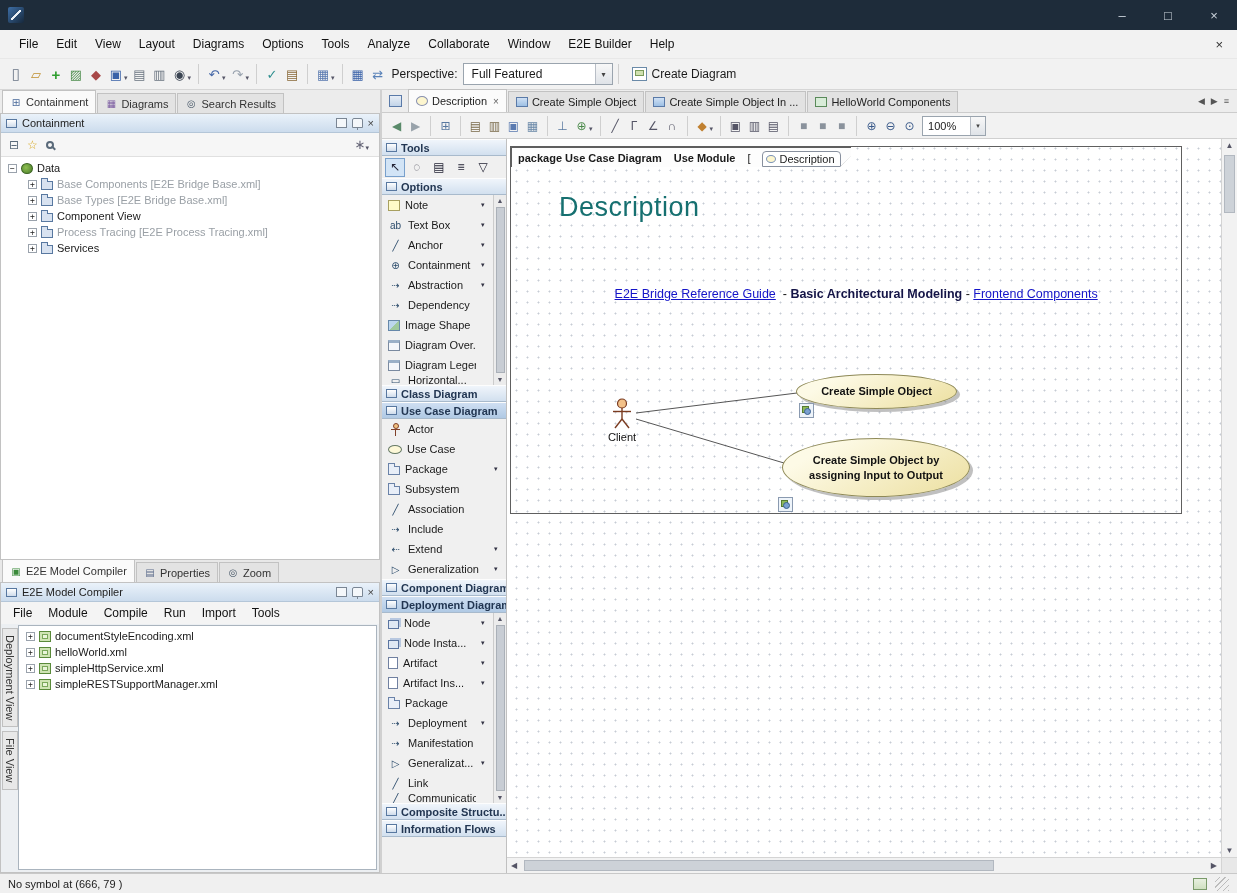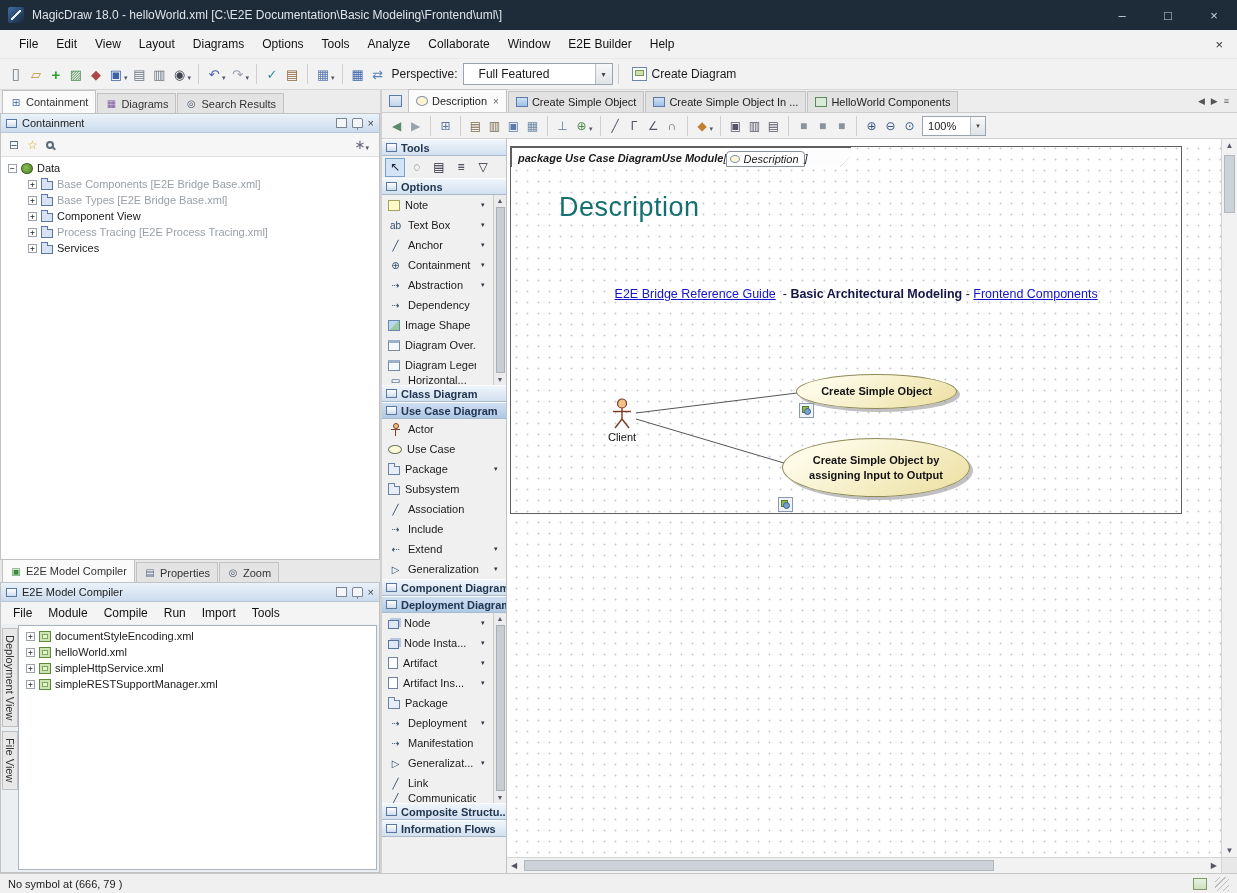--- a/index.html
+++ b/index.html
@@ -23,21 +23,21 @@
 
 
 .toolbar{height:32px;background:#f2f2f2;border-bottom:1px solid #d6d6d6;border-top:1px solid #e8e8e8;display:flex;align-items:center;padding:0 6px;flex:none;}
 .tgroup{display:flex;align-items:center;}
 .titem{display:flex;align-items:center;}
 .ticon{height:22px;min-width:20px;display:flex;align-items:center;justify-content:center;font-size:13px;padding:0 2px;color:#44506a;}
 .tdd{font-size:7px;color:#556;margin:7px 2px 0 -2px;}
 .tdd:empty{display:none;}
 .tsep{width:1px;height:20px;background:#cfcfcf;margin:0 5px;flex:none;}
 .persp-label{font-size:12px;margin:0 5px 0 4px;}
-.combo{width:150px;height:22px;background:#fff;border:1px solid #9aa4ae;display:flex;align-items:center;font-size:12px;padding-left:15px;}
+.combo{width:150px;height:22px;background:#fff;border:1px solid #9aa4ae;display:flex;align-items:center;font-size:12px;padding-left:8px;}
 .combo .cdd{margin-left:auto;width:17px;height:20px;background:linear-gradient(#f8f8f8,#dfe3e8);border-left:1px solid #b8bec6;display:flex;align-items:center;justify-content:center;font-size:8px;color:#444;}
 .tbtn{display:flex;align-items:center;gap:5px;font-size:12px;padding:0 8px;height:24px;}
 .cd-icon{width:15px;height:14px;background:#fff;border:1px solid #6a8aa8;position:relative;flex:none;}
 .cd-icon::after{content:"";position:absolute;left:2px;top:2px;right:2px;bottom:4px;background:#cfe0b0;border:1px solid #7a9a5a;}
 
 
 .main{flex:1;display:flex;min-height:0;}
 .left{width:382px;flex:none;display:flex;flex-direction:column;border-right:2px solid #d0d0d0;background:#f0f0f0;}
 .ltabs{height:23px;display:flex;align-items:flex-end;gap:1px;padding-left:2px;flex:none;background:#ececec;}
 .ltab{height:20px;display:flex;align-items:center;gap:4px;font-size:11px;padding:0 7px;background:#e3e3e3;border:1px solid #c2c2c2;border-bottom:none;color:#333;white-space:nowrap;}
@@ -144,21 +144,21 @@
 .canvas-wrap{flex:1;position:relative;min-width:0;background:#fff;}
 .canvas{position:absolute;left:0;top:0;right:16px;bottom:16px;overflow:hidden;background-color:#fff;background-image:radial-gradient(circle,#c6cbd4 0.9px,transparent 1.1px);background-size:11px 11px;background-position:4px 4px;}
 .vscroll{position:absolute;top:0;right:0;bottom:16px;width:16px;background:#f2f2f2;border-left:1px solid #d4d4d4;display:flex;flex-direction:column;align-items:center;justify-content:space-between;font-size:8px;color:#556;padding:2px 0;}
 .vthumb{position:absolute;top:16px;left:2px;width:11px;height:58px;background:#cdd2d8;border:1px solid #b2b8c0;}
 .hscroll{position:absolute;left:0;right:16px;bottom:0;height:16px;background:#f2f2f2;border-top:1px solid #d4d4d4;display:flex;align-items:center;justify-content:space-between;font-size:8px;color:#556;padding:0 4px;}
 .hthumb{position:absolute;left:17px;top:2px;height:11px;width:470px;background:#cdd2d8;border:1px solid #b2b8c0;}
 .scorner{position:absolute;right:0;bottom:0;width:16px;height:16px;background:#e8e8e8;border-left:1px solid #d4d4d4;border-top:1px solid #d4d4d4;}
 
 .frame{position:absolute;left:3px;top:7px;width:672px;height:368px;border:1px solid #5f5f5f;}
 .fh-outer{position:absolute;left:-1px;top:-1px;width:341px;height:21px;background:#5f5f5f;clip-path:polygon(0 0,100% 0,100% 48%,calc(100% - 11px) 100%,0 100%);}
-.fh-inner{position:absolute;left:1px;top:1px;width:339px;height:19px;background:#fdfdfd;clip-path:polygon(0 0,100% 0,100% 45%,calc(100% - 11px) 100%,0 100%);display:flex;align-items:center;gap:0;padding:0 16px 0 6px;font-size:11px;white-space:nowrap;font-style:italic;}
+.fh-inner{position:absolute;left:1px;top:1px;width:339px;height:19px;background:#fdfdfd;clip-path:polygon(0 0,100% 0,100% 45%,calc(100% - 11px) 100%,0 100%);display:flex;align-items:center;gap:12px;padding:0 16px 0 6px;font-size:11px;white-space:nowrap;}
 .fh-kw{font-weight:bold;}
 .mtab{display:flex;align-items:center;gap:3px;border:1px solid #88909e;border-radius:4px 4px 0 0;padding:1px 5px 1px 3px;margin-top:2px;background:#fff;}
 .mtab-icon{width:10px;height:8px;border:1px solid #7a92b8;border-radius:50%;background:#fdf6cf;flex:none;}
 
 .ctitle{position:absolute;left:48px;top:45px;font-size:27px;color:#167070;letter-spacing:0.5px;}
 .docline{position:absolute;left:48px;top:97px;width:620px;display:flex;align-items:baseline;font-size:12.5px;color:#101010;white-space:pre;}
 .docline .fill{flex:1;}
 .lnk{color:#1414c8;text-decoration:underline;}
 .refline{position:absolute;left:48px;font-size:12.5px;color:#101010;white-space:pre;}
 .r1{top:126px;}
@@ -183,21 +183,20 @@
 .sb-icon{width:14px;height:12px;background:linear-gradient(#e8f0e0,#cfe0c0);border:1px solid #7a9a6a;}
 .grip{width:14px;height:14px;background:repeating-linear-gradient(135deg,transparent 0 3px,#bcbcbc 3px 4px);}
 </style>
 </head>
 <body>
 
 <div class="app">
 
   <div class="titlebar">
     <span class="app-icon"></span>
-    <span class="title-text">MagicDraw 18.0 - helloWorld.xml [C:\E2E Documentation\Basic Modeling\Frontend\uml\]</span>
     <span class="win-btns">
       <span class="win-btn">–</span>
       <span class="win-btn">□</span>
       <span class="win-btn">×</span>
     </span>
   </div>
 
   <div class="menubar">
     <span class="menu-items">
 

